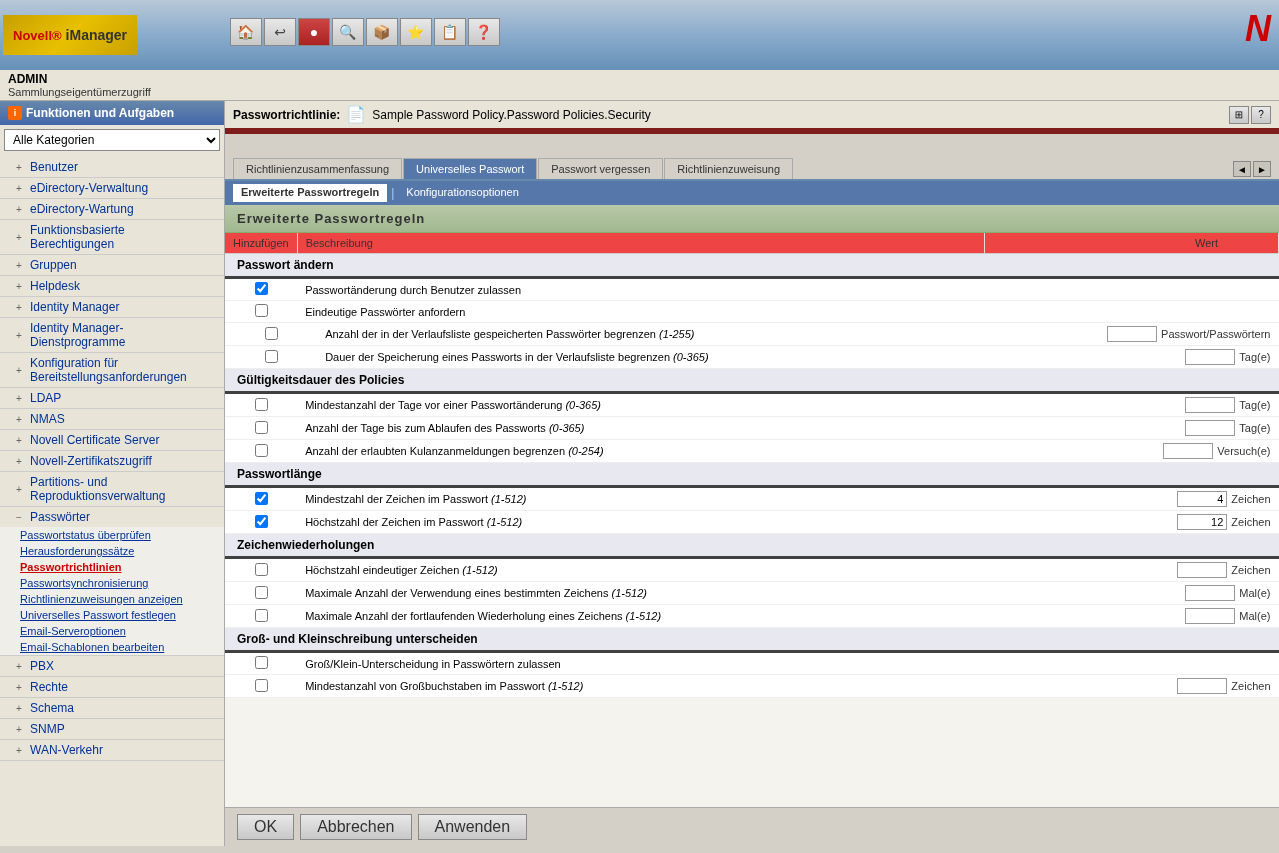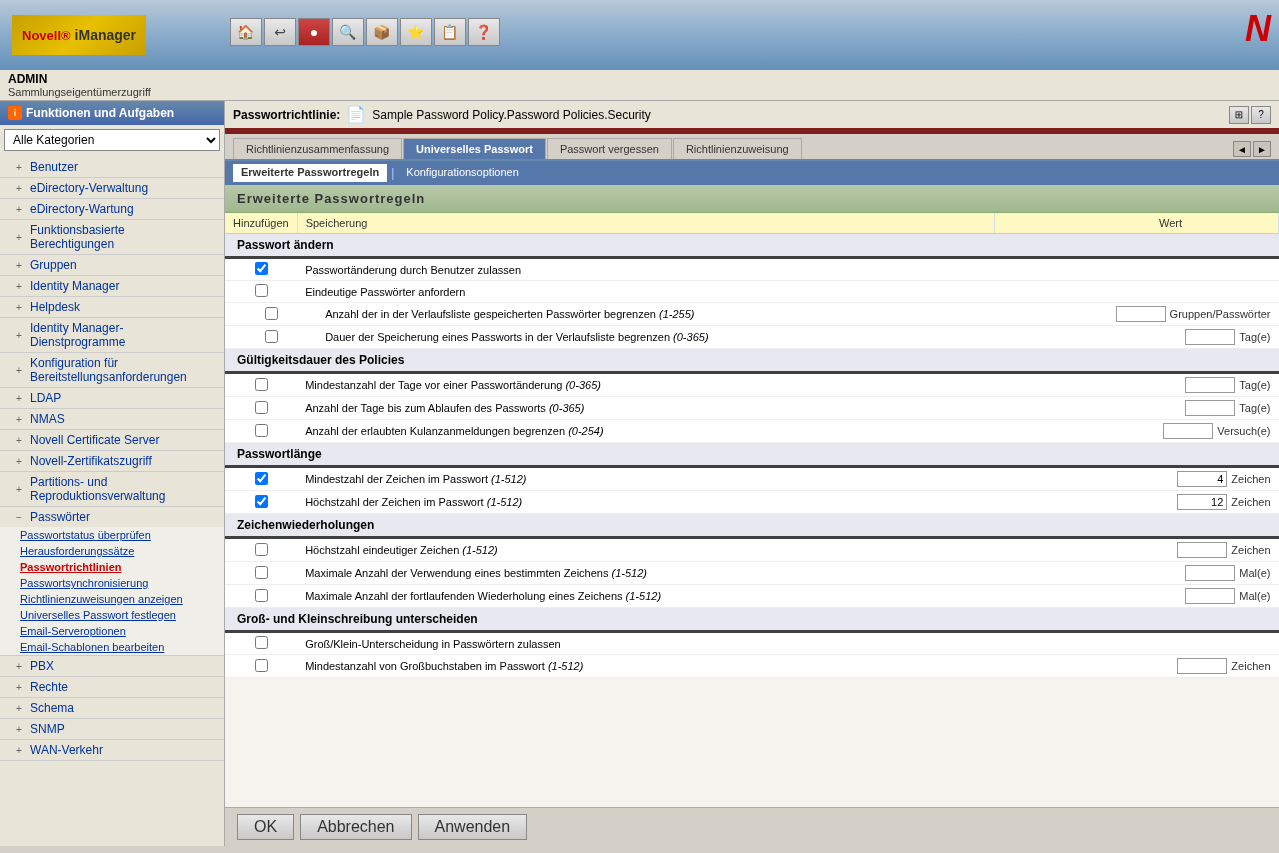--- a/index.html
+++ b/index.html
@@ -1,20 +1,20 @@
 <!DOCTYPE html>
 <html><head>
   <meta charset="utf-8">
   <style>
     * { margin: 0; padding: 0; box-sizing: border-box; }
     body { font-family: Arial, sans-serif; font-size: 12px; background: #d4d0c8; width: 1279px; height: 853px; overflow: hidden; }
 
     
     #header { background: linear-gradient(180deg, #b8c8d8 0%, #8aaccc 50%, #6690b8 100%); height: 70px; display: flex; align-items: center; position: relative; }
-    #header-logo { background: linear-gradient(135deg, #c8a000 0%, #e8c000 50%, #c8a000 100%); height: 40px; display: flex; align-items: center; padding: 0 10px; font-size: 14px; font-weight: bold; color: #333; white-space: nowrap; position: absolute; left: 12px; top: 15px; }
+    #header-logo { background: linear-gradient(135deg, #c8a000 0%, #e8c000 50%, #c8a000 100%); height: 40px; display: flex; align-items: center; padding: 0 10px; font-size: 14px; font-weight: bold; color: #333; white-space: nowrap; position: absolute; left: 3px; top: 15px; }
     #header-logo .novell { color: #c00; font-size: 13px; }
     #header-logo .imanager { color: #333; font-size: 14px; margin-left: 4px; }
     #toolbar { position: absolute; left: 230px; top: 18px; display: flex; gap: 2px; }
     .toolbar-btn { width: 32px; height: 28px; background: linear-gradient(180deg, #e8e8e8, #c8c8c8); border: 1px solid #888; display: flex; align-items: center; justify-content: center; cursor: pointer; font-size: 14px; color: #444; }
     #novell-n { position: absolute; right: 8px; top: 8px; font-size: 36px; font-weight: bold; color: #cc0000; font-style: italic; }
 
     
     #admin-bar { background: #e8e4d8; border-bottom: 1px solid #aaa; padding: 2px 8px; font-size: 11px; }
     #admin-bar .admin-title { font-weight: bold; font-size: 12px; }
     #admin-bar .admin-sub { font-size: 11px; color: #333; }
@@ -42,40 +42,40 @@
     #content { flex: 1; background: #f5f3ee; overflow: hidden; display: flex; flex-direction: column; }
 
     
     #content-header { background: #e8e4d8; border-bottom: 6px solid #7f1d1d; padding: 4px 8px; display: flex; align-items: center; gap: 6px; font-size: 12px; }
     #content-header-actions { margin-left: auto; display: flex; gap: 2px; }
     .header-action-btn { width: 20px; height: 18px; background: linear-gradient(180deg, #e8e8e8, #c8c8c8); border: 1px solid #888; display: flex; align-items: center; justify-content: center; cursor: pointer; font-size: 10px; }
 
     
     #tabs { background: #d4d0c8; border-bottom: 2px solid #6688aa; display: flex; align-items: flex-end; padding-left: 8px; padding-top: 4px; position: relative; }
     .tab { padding: 4px 12px; font-size: 11px; cursor: pointer; border: 1px solid #aaa; border-bottom: none; background: #d4d0c8; color: #333; margin-right: 1px; }
-    .tab.active { background: #5577aa; color: white; font-weight: bold; }
+    .tab.active { background: #5577aa; color: white; font-weight: normal; margin-top: 20px; }
     #tab-nav-right { position: absolute; right: 8px; bottom: 2px; display: flex; gap: 2px; }
     .tab-nav-btn { width: 18px; height: 16px; background: #c8c4bc; border: 1px solid #888; cursor: pointer; display: flex; align-items: center; justify-content: center; font-size: 10px; }
 
     
     #sub-tabs { background: #5577aa; padding: 3px 8px; display: flex; gap: 2px; }
     .sub-tab { padding: 2px 8px; font-size: 11px; cursor: pointer; color: white; }
     .sub-tab.active { background: white; color: #333; font-weight: bold; }
     .sub-tab-separator { color: #aaccff; padding: 2px 2px; }
 
     
     #form-area { flex: 1; overflow-y: auto; padding: 0; }
 
     
     .section-header { background: linear-gradient(180deg, #b8c8a8, #a0b890); padding: 6px 12px; font-size: 13px; font-weight: bold; color: #333; letter-spacing: 1px; margin-bottom: 0; border-bottom: 1px solid #8aaa70; }
 
     
     .rules-table { width: 100%; border-collapse: collapse; background: white; }
-    .rules-table th { background: #fef9c3; padding: 4px 8px; text-align: left; font-size: 11px; color: #333; border-bottom: 1px solid #ccc; border-right: 1px solid #ddd; font-weight: normal; }
-    .rules-table th.wert { text-align: right; padding-right: 96px; }
+    .rules-table th { background: #ef4444; padding: 4px 8px; text-align: left; font-size: 11px; color: #333; border-bottom: 1px solid #ccc; border-right: 1px solid #ddd; font-weight: normal; }
+    .rules-table th.wert { text-align: right; padding-right: 60px; }
 
     .group-row td { background: #e8e8f0; font-weight: bold; font-size: 12px; padding: 4px 12px; border-top: 1px solid #ccc; border-bottom: 3px solid #404040; }
     .data-row td { padding: 3px 8px; border-bottom: 1px solid #eeeeee; vertical-align: middle; font-size: 11px; }
 
     .check-cell { width: 30px; text-align: center; }
     .desc-cell { }
     .value-cell { text-align: right; display: flex; align-items: center; justify-content: flex-end; gap: 4px; white-space: nowrap; }
     .value-input { width: 50px; padding: 1px 3px; border: 1px solid #999; font-size: 11px; text-align: right; }
     .value-unit { font-size: 11px; color: #333; }
 
@@ -151,27 +151,27 @@
       </div>
       <div class="nav-group">
         <div class="nav-group-header">
             <span class="plus"></span>
             <span>Gruppen</span>
           </div>
       </div>
       <div class="nav-group">
         <div class="nav-group-header">
             <span class="plus"></span>
+            <span>Helpdesk</span>
+          </div>
+      </div>
+      <div class="nav-group">
+        <div class="nav-group-header">
+            <span class="plus"></span>
             <span>Identity Manager</span>
-          </div>
-      </div>
-      <div class="nav-group">
-        <div class="nav-group-header">
-            <span class="plus"></span>
-            <span>Helpdesk</span>
           </div>
       </div>
       <div class="nav-group">
         <div class="nav-group-header">
             <span class="plus"></span>
             <span>Identity Manager-<br>Dienstprogramme</span>
           </div>
       </div>
       <div class="nav-group">
         <div class="nav-group-header">
@@ -288,21 +288,21 @@
       <span class="sub-tab">Konfigurationsoptionen</span>
     </div>
 
     <div id="form-area">
       <div class="section-header">Erweiterte Passwortregeln</div>
 
       <table class="rules-table">
         <thead>
           <tr>
             <th style="width:30px;">Hinzufügen</th>
-            <th>Speicherung</th>
+            <th>Beschreibung</th>
             <th class="wert">Wert</th>
           </tr>
         </thead>
         <tbody>
 
           <tr class="group-row">
             <td colspan="3">Passwort ändern</td>
           </tr>
           <tr class="data-row">
             <td class="check-cell"><input type="checkbox" checked="" style=""></td>
@@ -313,21 +313,21 @@
             <td class="check-cell"><input type="checkbox" style=""></td>
             <td class="desc-cell">Eindeutige Passwörter anfordern</td>
             <td></td>
           </tr>
           <tr class="data-row">
             <td class="check-cell" style="padding-left:28px;"><input type="checkbox" style=""></td>
             <td class="desc-cell" style="padding-left:28px;">Anzahl der in der Verlaufsliste gespeicherten Passwörter begrenzen <em>(1-255)</em></td>
             <td>
                 <div class="value-cell">
                   <input type="text" class="value-input" value="" style="">
-                  <span class="value-unit">Gruppen/Passwörter</span>
+                  <span class="value-unit">Passwort/Passwörtern</span>
                 </div>
               </td>
           </tr>
           <tr class="data-row">
             <td class="check-cell" style="padding-left:28px;"><input type="checkbox" style=""></td>
             <td class="desc-cell" style="padding-left:28px;">Dauer der Speicherung eines Passworts in der Verlaufsliste begrenzen <em>(0-365)</em></td>
             <td>
                 <div class="value-cell">
                   <input type="text" class="value-input" value="" style="">
                   <span class="value-unit">Tag(e)</span>

